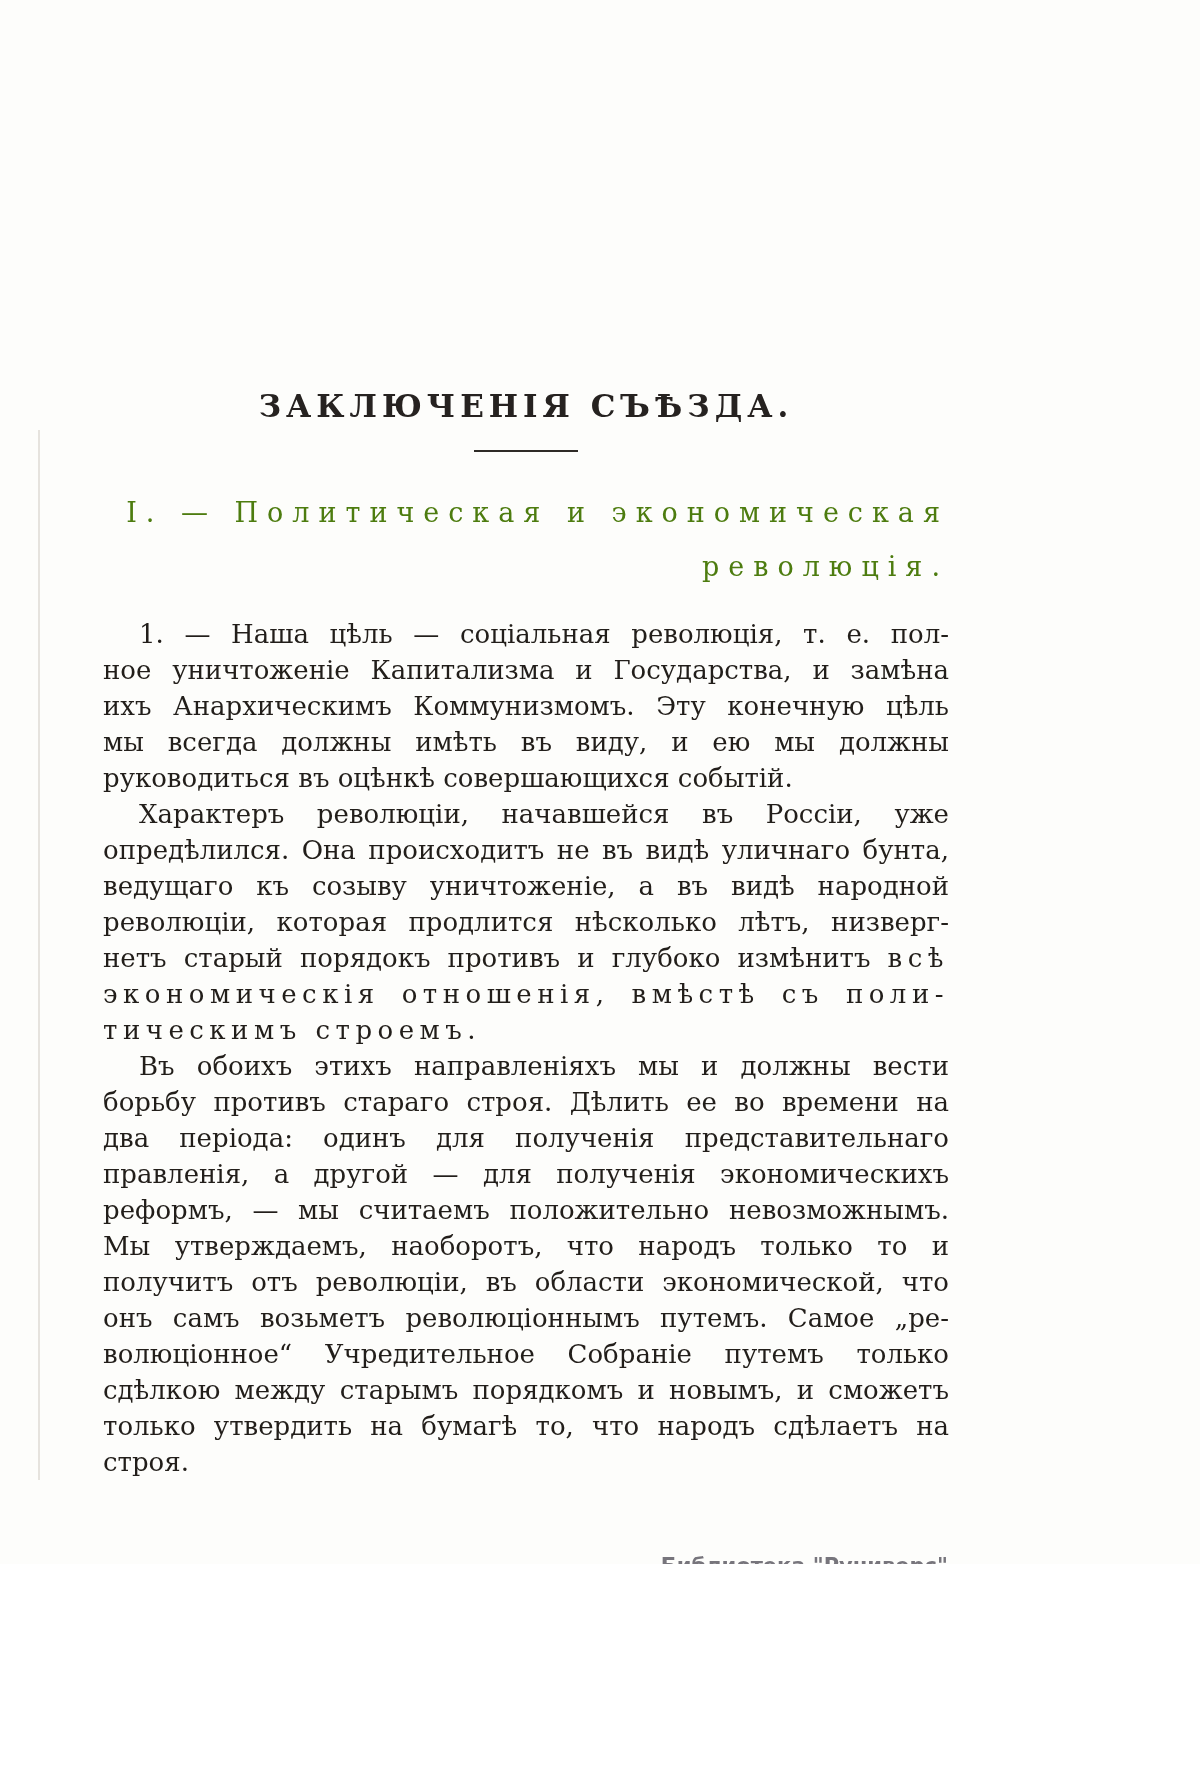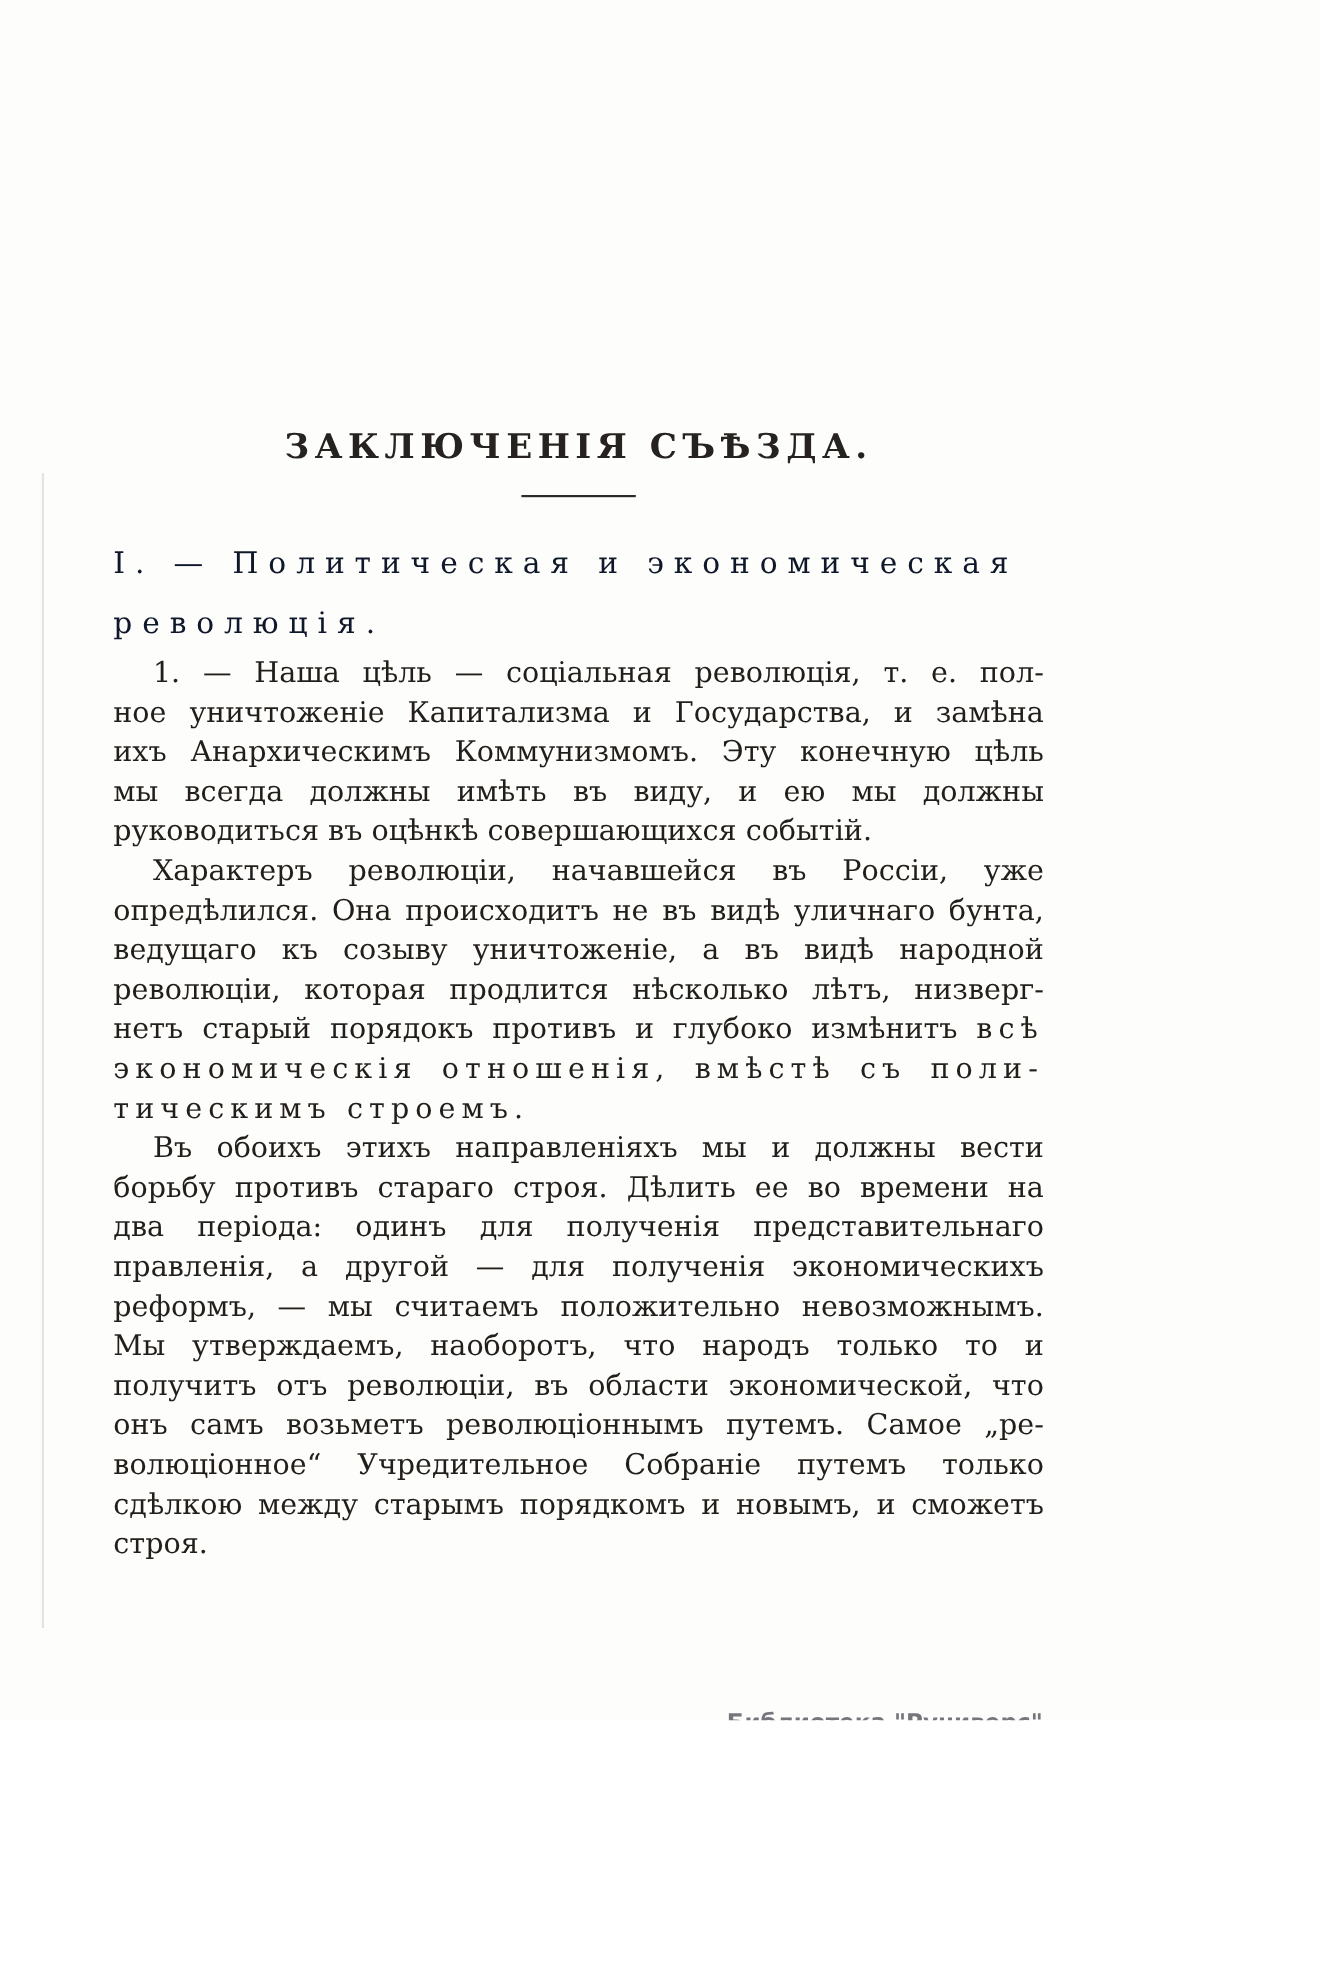--- a/index.html
+++ b/index.html
@@ -37,29 +37,30 @@
     color: #262220;
   }
   .title-rule {
     width: 104px;
     height: 2px;
     background: #2e2a26;
     margin: 26px auto 0 auto;
   }
   .heading {
     margin-top: 34px;
-    text-align: left;
+    text-align: right;
     font-size: 27px;
     font-weight: 400;
     letter-spacing: 9px;
     line-height: 54px;
-    color: #0f172a;
+    color: #4d7c0f;
   }
   .heading .h-line { display: block; }
   .body-text {
+    margin-top: 22px;
     font-size: 26px;
     line-height: 36px;
   }
   .paragraph { margin: 0; }
   .line {
     height: 36px;
     text-align: justify;
     text-align-last: justify;
     overflow: hidden;
     white-space: nowrap;
@@ -117,20 +118,21 @@
           <div class="line first"><span>Въ обоихъ этихъ направленіяхъ мы и должны вести</span></div>
           <div class="line"><span>борьбу противъ стараго строя. Дѣлить ее во времени на</span></div>
           <div class="line"><span>два періода: одинъ для полученія представительнаго</span></div>
           <div class="line"><span>правленія, а другой — для полученія экономическихъ</span></div>
           <div class="line"><span>реформъ, — мы считаемъ положительно невозможнымъ.</span></div>
           <div class="line"><span>Мы утверждаемъ, наоборотъ, что народъ только то и</span></div>
           <div class="line"><span>получитъ отъ революціи, въ области экономической, что</span></div>
           <div class="line"><span>онъ самъ возьметъ революціоннымъ путемъ. Самое „ре-</span></div>
           <div class="line"><span>волюціонное“ Учредительное Собраніе путемъ только</span></div>
           <div class="line"><span>сдѣлкою между старымъ порядкомъ и новымъ, и сможетъ</span></div>
+          <div class="line"><span>только утвердить на бумагѣ то, что народъ сдѣлаетъ на</span></div>
           <div class="line last"><span>строя.</span></div>
         </div>
       </div>
 
   </div>
 
   <div class="watermark">Библиотека "Руниверс"</div>
 
 </div>
 

